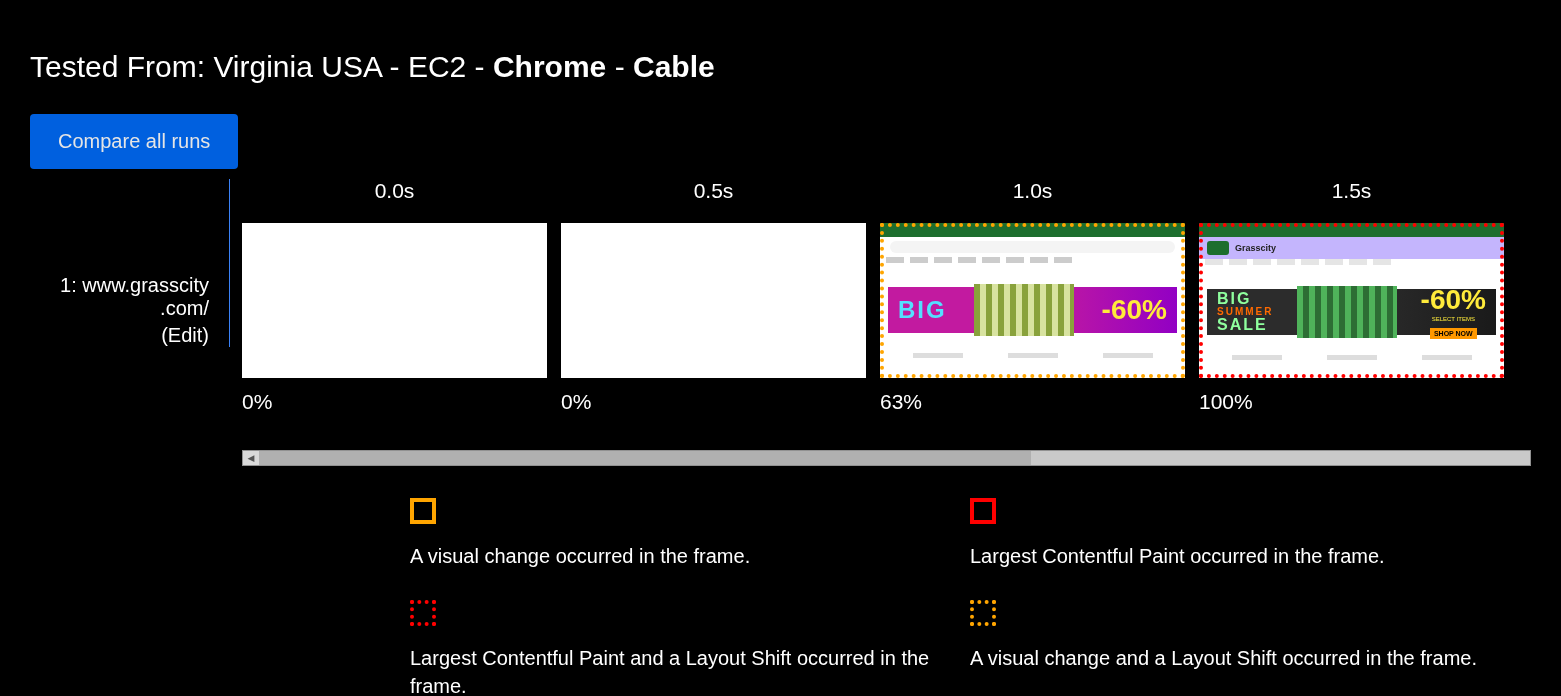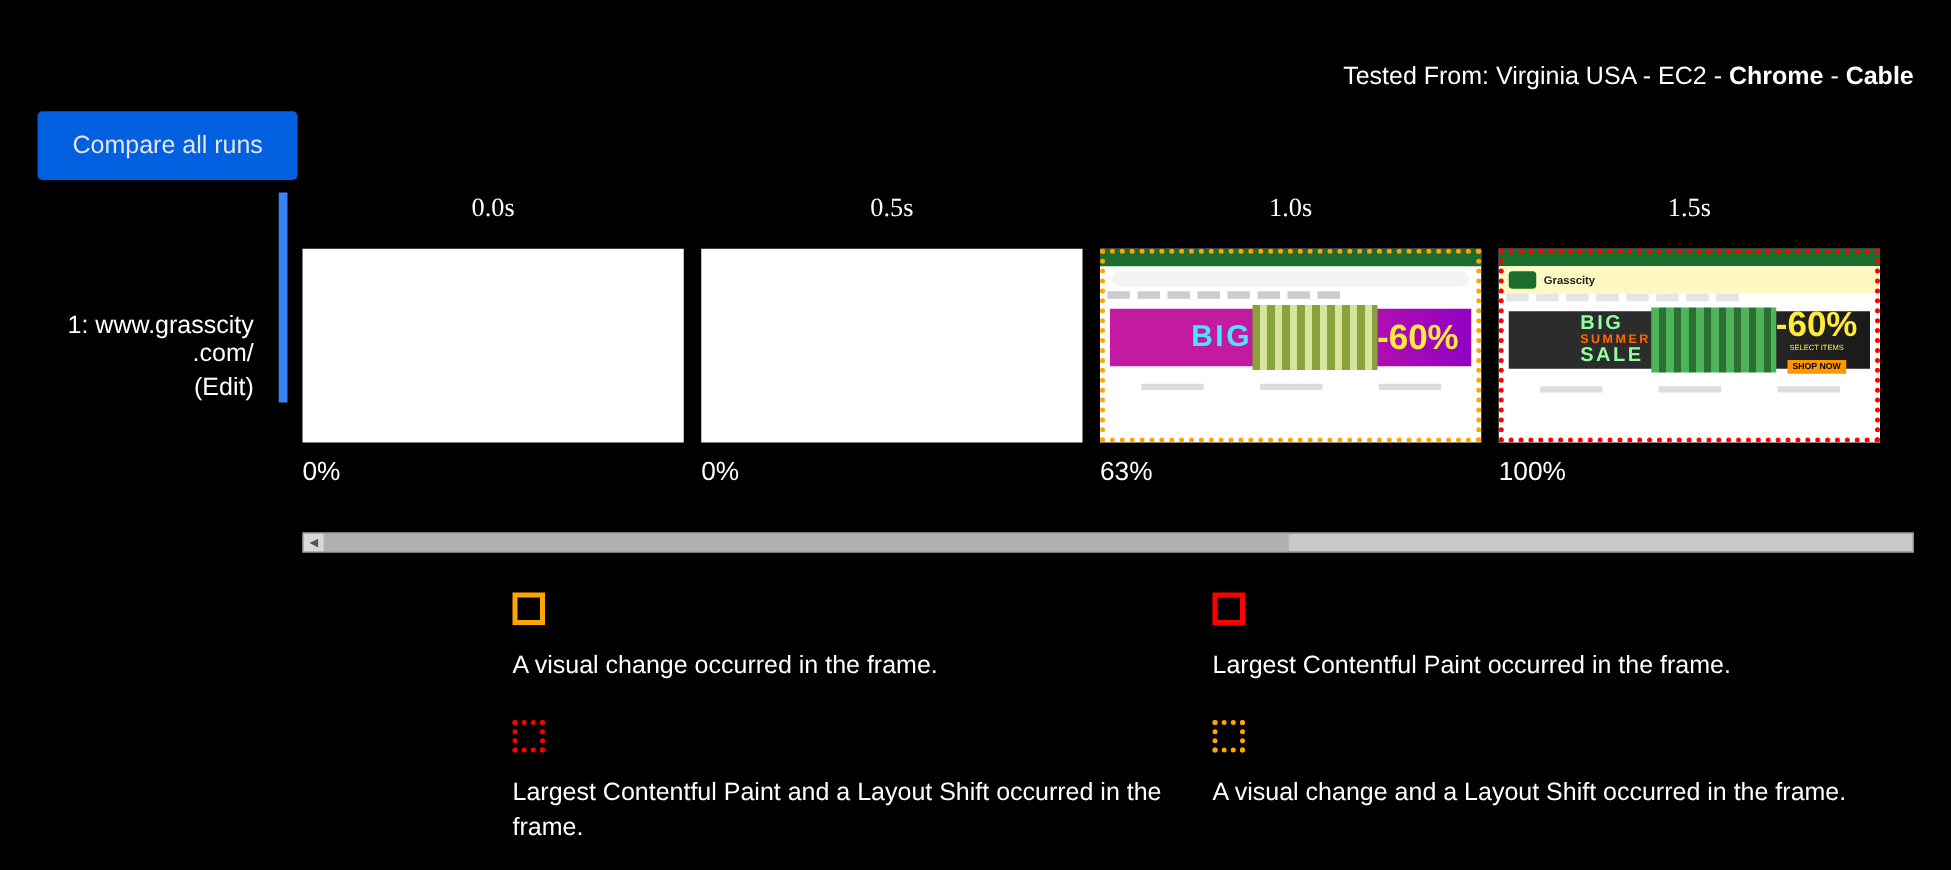--- a/index.html
+++ b/index.html
@@ -6,24 +6,23 @@
   body {
     background: #000;
     color: #fff;
     font-family: Arial, Helvetica, sans-serif;
     width: 1561px;
     height: 696px;
     overflow: hidden;
     padding: 50px 30px 20px 30px;
   }
   .tested-from {
-    font-size: 20px;
+    font-size: 30px;
     font-weight: 400;
-    margin-bottom: 16px;
-    text-align: right;
+    margin-bottom: 30px;
   }
   .tested-from .bold { font-weight: 700; }
   .compare-btn {
     background: #0060df;
     color: #e5e5e5;
     border: none;
     padding: 16px 28px;
     font-size: 20px;
     border-radius: 4px;
     cursor: pointer;
@@ -32,40 +31,39 @@
   .timeline-area {
     display: flex;
     align-items: flex-start;
   }
   .row-label {
     width: 200px;
     text-align: right;
     padding-right: 20px;
     padding-top: 95px;
     font-size: 20px;
-    border-right: 7px solid #3b82f6;
+    border-right: 1px solid #3b82f6;
   }
   .row-label .site { display:block; }
   .row-label .edit { display:block; margin-top:4px; }
   .frames-outer { flex: 1; }
   .frames {
     display: flex;
     gap: 14px;
     padding-left: 12px;
   }
   .frame-col {
     width: 305px;
     flex: 0 0 305px;
     position: relative;
   }
   .time-label {
     text-align: center;
     font-size: 21px;
     margin-bottom: 20px;
-    font-family: Liberation Serif, serif;
   }
   .thumb {
     width: 100%;
     height: 155px;
     background: #fff;
     position: relative;
     overflow: hidden;
   }
   .thumb.blank { background:#fff; }
   .thumb.border-orange-dotted::after {
@@ -83,47 +81,47 @@
   .percent {
     font-size: 21px;
     margin-top: 12px;
   }
   
   .site-header { height:14px; background:#1d6e2e; }
   .site-search { height:12px; background:#f4f4f4; margin:4px 10px; border-radius:6px; }
   .site-nav { height:10px; background:#fff; margin:0 6px 4px; display:flex; gap:6px; }
   .site-nav span { width:18px; height:6px; background:#ccc; }
   .banner {
-    margin: 4px 8px;
+    margin: 20px 8px;
     height: 46px;
     position: relative;
     display:flex;
     align-items:center;
-    justify-content:flex-end;
+    justify-content:space-between;
     padding:0 10px;
   }
   .banner.pink { background: linear-gradient(90deg,#c21aa0 0%, #c21aa0 55%, #9200c4 100%); }
   .banner.dark { background: linear-gradient(90deg,#2c2c2c 0%, #2c2c2c 55%, #1a1a1a 100%); }
   .banner .bigtxt { color:#53e0ff; font-weight:900; font-size:24px; font-family:Impact, sans-serif; letter-spacing:2px; }
   .banner.dark .bigtxt { color:#8fff9e; font-size:16px; line-height:1; }
   .banner .bongs {
     width:100px; height:52px;
     background: repeating-linear-gradient(90deg,#89a23c 0 6px,#d8e3a0 6px 12px);
   }
   .banner.dark .bongs {
     background: repeating-linear-gradient(90deg,#4fb35a 0 6px,#2d6e34 6px 12px);
   }
   .banner .pct { color:#ffeb3b; font-weight:700; font-size:28px; }
   .banner.dark .shopnow {
     background:#ff9800; color:#000; font-size:7px; padding:2px 4px; margin-top:2px; display:inline-block; font-weight:700;
   }
   .banner .rightcol { text-align:center; }
   .site-links { display:flex; justify-content:space-around; margin-top:14px; padding:0 10px;}
   .site-links span { width:50px; height:5px; background:#ddd; }
-  .logo-row { display:flex; align-items:center; padding:4px 8px; gap:6px; background:#fef9c3;}
+  .logo-row { display:flex; align-items:center; padding:4px 8px; gap:6px; background:#c4b5fd;}
   .logo-mark {
     width:22px; height:14px;
     background:#1d6e2e;
     border-radius:3px;
     position:relative;
   }
   .logo-text { font-size:9px; font-weight:700; color:#222; }
 
   
   .hscroll-track {

